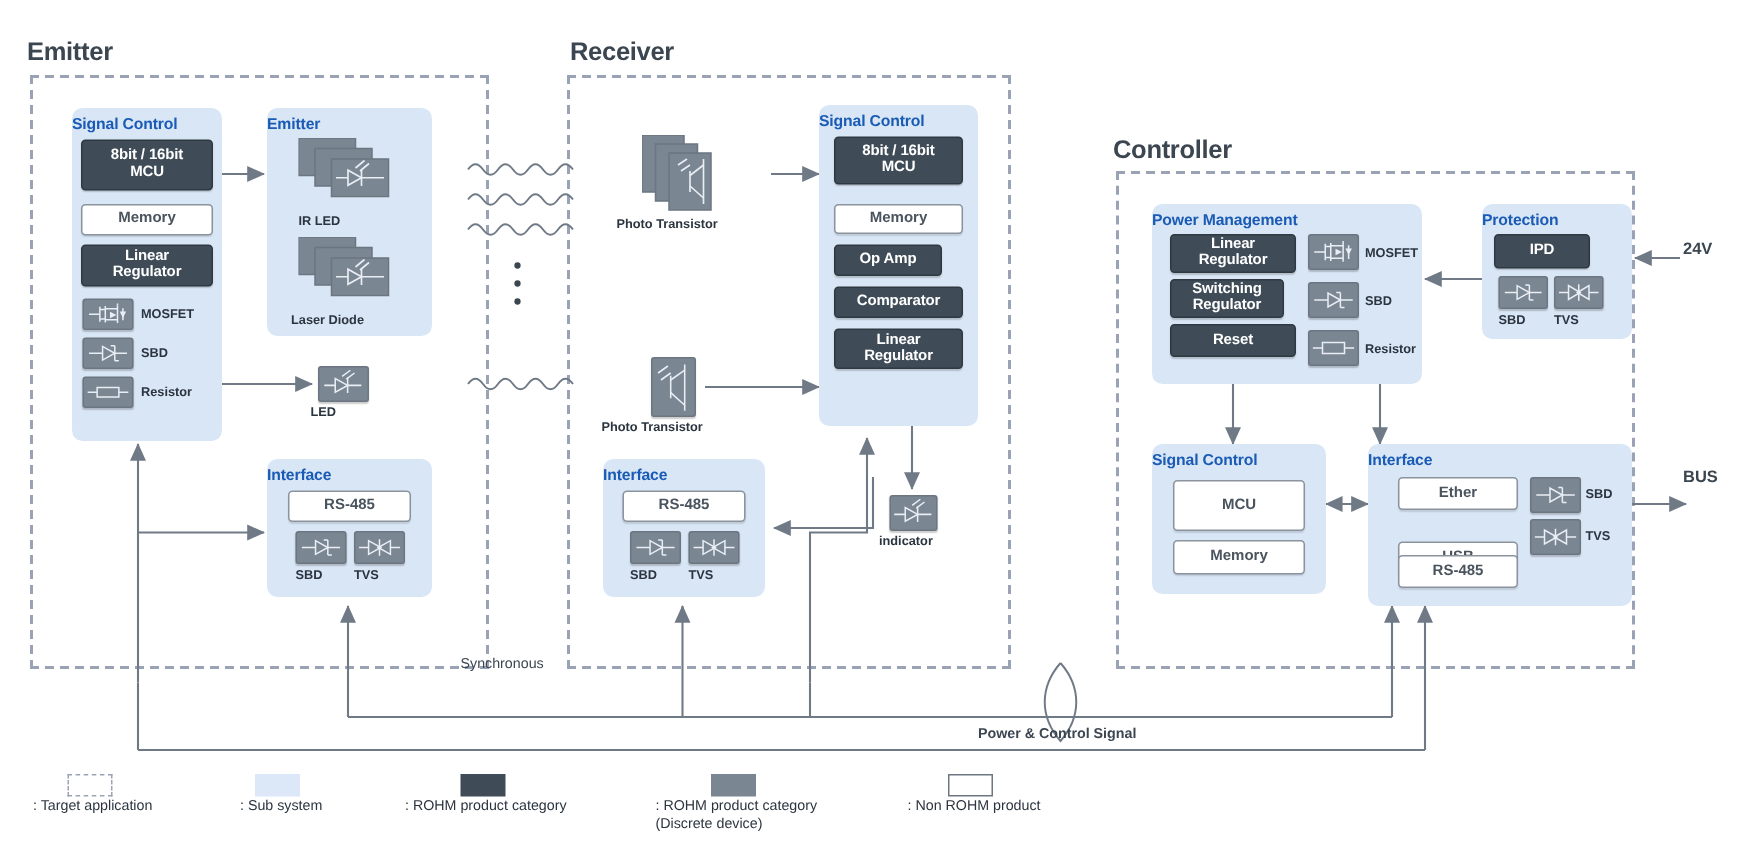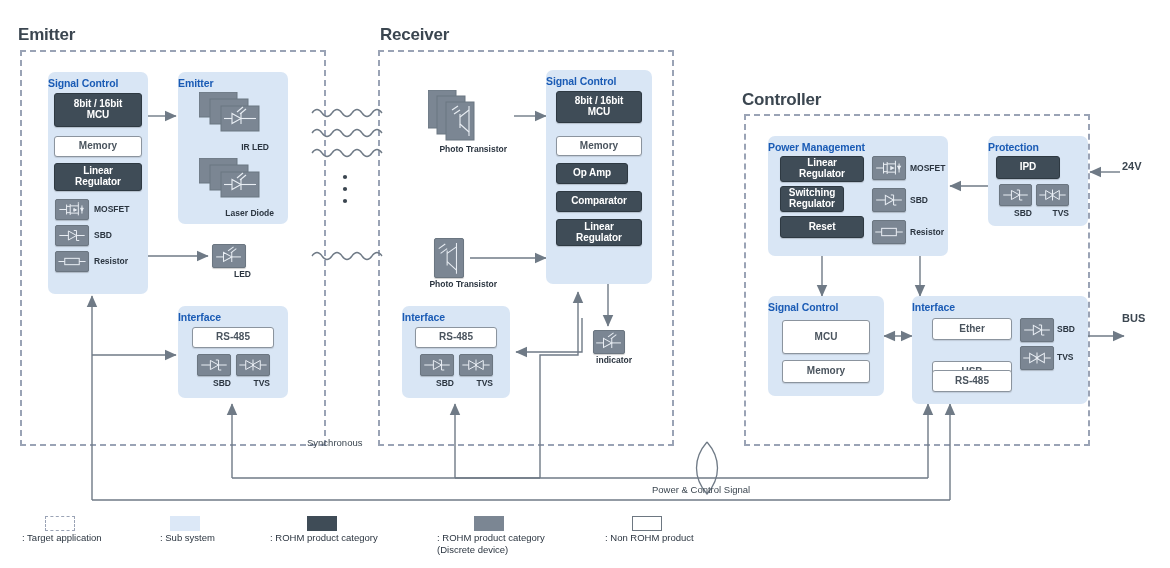--- a/index.html
+++ b/index.html
@@ -87,21 +87,21 @@
     font-size: 8.5px;
     font-weight: bold;
     color: #2b3540;
     white-space: nowrap;
   }
   .icon-caption {
     position: absolute;
     font-size: 8.5px;
     font-weight: bold;
     color: #2b3540;
-    text-align: right;
+    text-align: left;
     white-space: nowrap;
   }
   .wire-label {
     position: absolute;
     font-size: 9.5px;
     color: #3b4650;
     white-space: nowrap;
   }
   .edge-label {
     position: absolute;
@@ -459,21 +459,21 @@
   </div>
   <div class="icon-caption" style="left:459px; top:378px; width:34px;">TVS</div>
 
   <div class="subsys" style="left:768px; top:136px; width:180px; height:120px;">
     <div class="subsys-title">Power Management</div>
   </div>
   <div class="rohm" style="left:780px; top:156px; width:84px; height:26px;">
     <span style="white-space:pre-line">Linear
 Regulator</span>
   </div>
-  <div class="rohm" style="left:780px; top:186px; width:64px; height:26px;">
+  <div class="rohm" style="left:780px; top:186px; width:76px; height:26px;">
     <span style="white-space:pre-line">Switching
 Regulator</span>
   </div>
   <div class="rohm" style="left:780px; top:216px; width:84px; height:22px;">
     <span>Reset</span>
   </div>
   <div class="disc" style="left:872px; top:156px; width:34px; height:24px;">
     <svg viewBox="0 0 34 24">
         <g stroke="#e9eef4" stroke-width="1.1" fill="none">
       <line x1="3" y1="12" x2="11" y2="12"></line>
@@ -592,21 +592,21 @@
       <line x1="25" y1="12" x2="32" y2="12"></line>
     </g>
       </svg>
   </div>
   <div class="disc-label" style="left:1057px; top:352px;">TVS</div>
 
   <div class="edge-label" style="left:1122px; top:160px;">24V</div>
   <div class="edge-label" style="left:1122px; top:312px;">BUS</div>
 
   <div class="wire-label" style="left:307px; top:437px;">Synchronous</div>
-  <div class="wire-label" style="left:652px; top:484px;">Power &amp; Control Signal</div>
+  <div class="wire-label" style="left:652px; top:484px;font-weight:bold;">Power &amp; Control Signal</div>
 
   <div class="legend" style="left:22px; top:516px;">
     <span class="sw sw-dash"></span>
     <span class="txt">: Target application</span>
   </div>
   <div class="legend" style="left:160px; top:516px;">
     <span class="sw sw-sub"></span>
     <span class="txt">: Sub system</span>
   </div>
   <div class="legend" style="left:270px; top:516px;">

